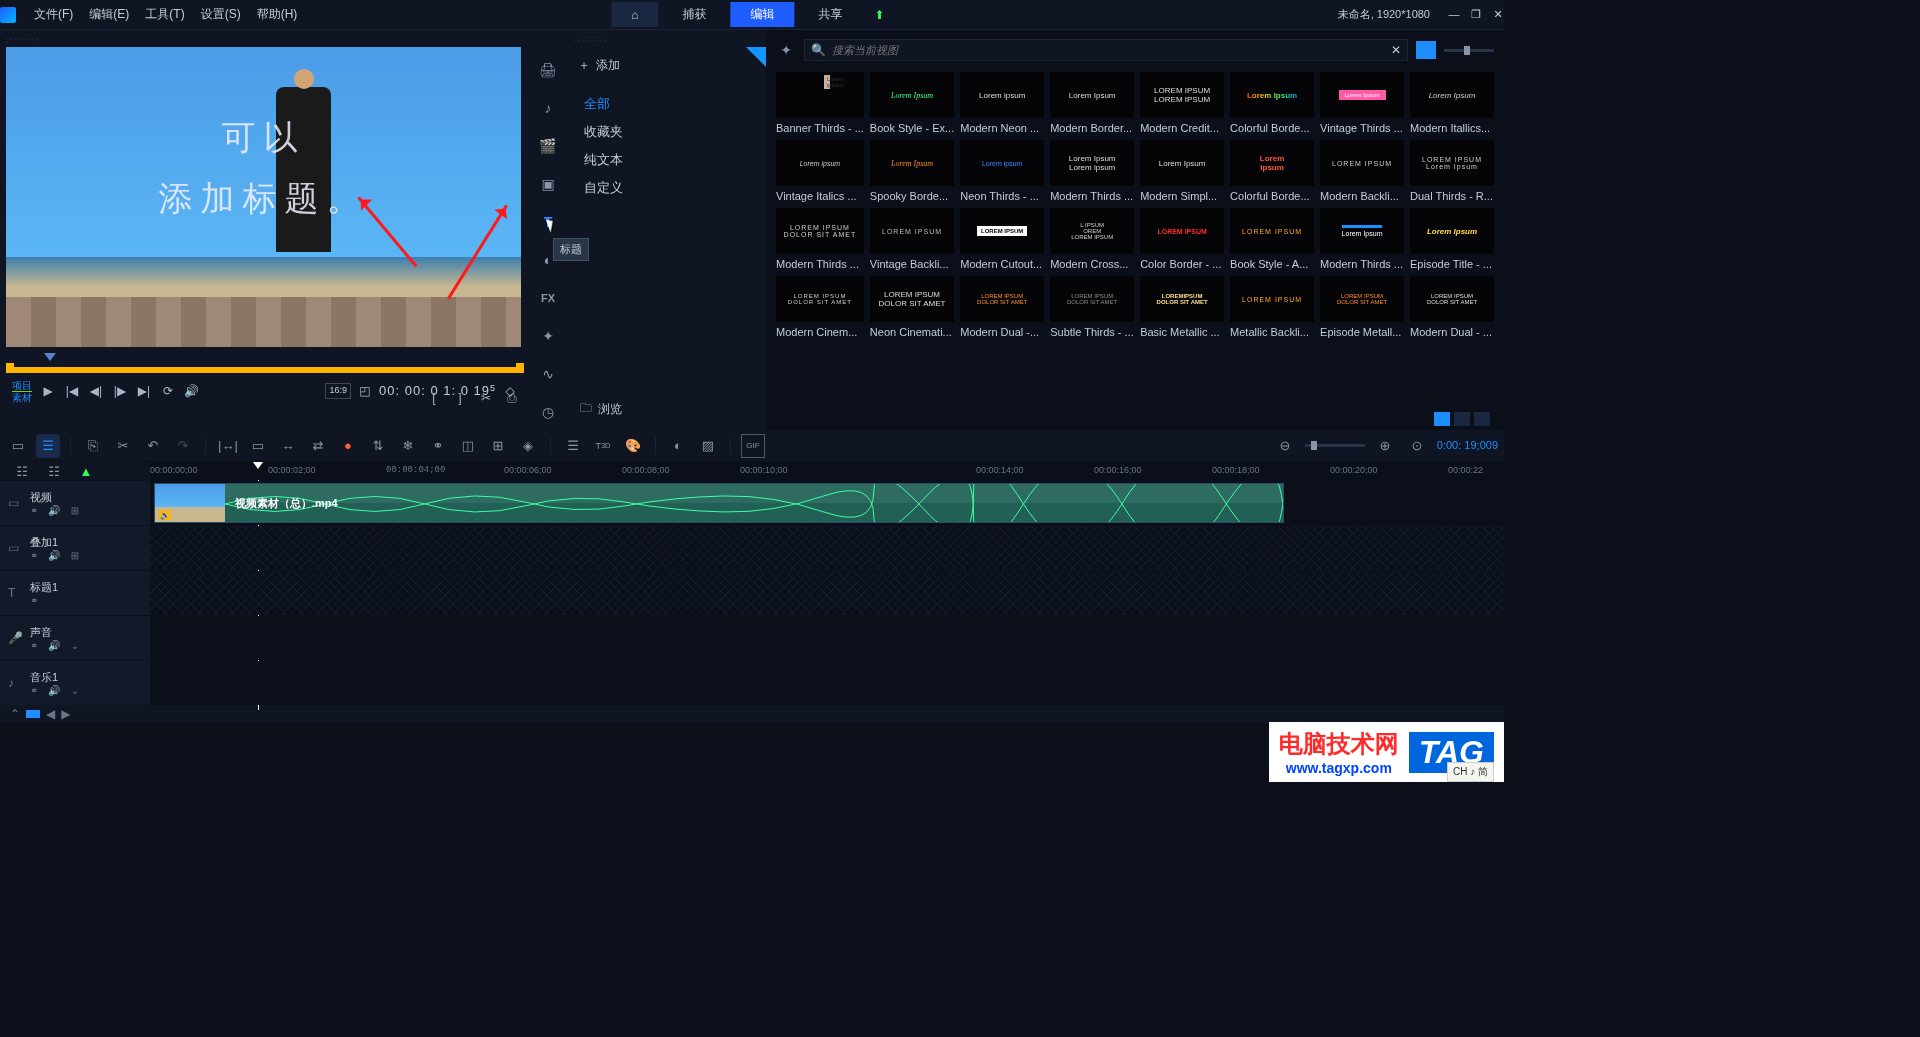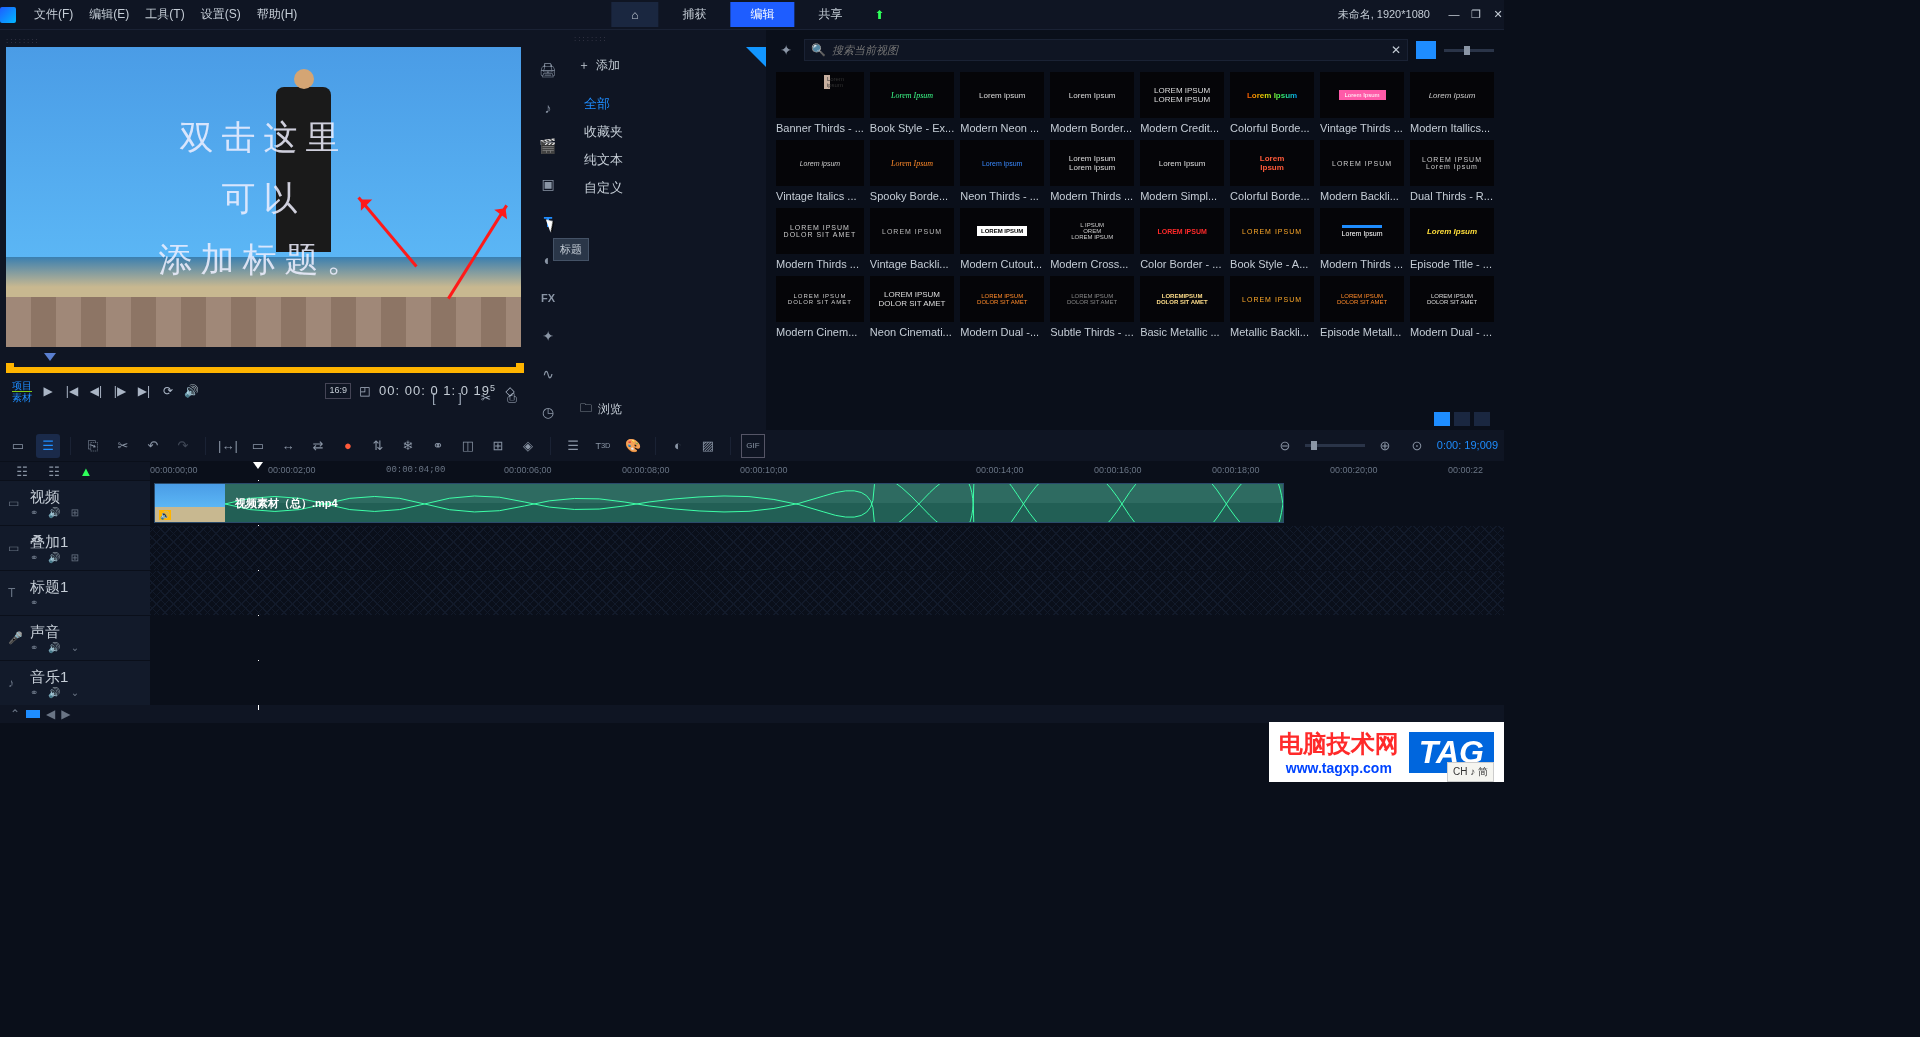--- a/index.html
+++ b/index.html
@@ -86,21 +86,21 @@
 .ruler { flex: 1; position: relative; font-size: 9px; color: #6a7585; background: #0a0f1a; }
 .ruler-mark { position: absolute; top: 3px; }
 .playhead { position: absolute; top: 0; width: 0; height: 0; border: 5px solid transparent; border-top: 7px solid #fff; }
 .playhead-line { position: absolute; top: 0; width: 1px; background: #fff; }
 
 .tracks { }
 .track { height: 45px; display: flex; border-top: 1px solid #0a0f1a; }
 .track-header { width: 150px; background: #121a2a; display: flex; align-items: center; padding: 0 8px; gap: 8px; }
 .track-icon { width: 14px; color: #6a7585; }
 .track-info { flex: 1; }
-.track-name { font-size: 15px; }
+.track-name { font-size: 11px; }
 .track-ctrls { display: flex; gap: 10px; font-size: 10px; color: #6a7585; }
 .track-content { flex: 1; background: #0a0f1a; position: relative; }
 .pattern { background-image: repeating-linear-gradient(45deg, #121a2a 0, #121a2a 1px, transparent 1px, transparent 6px), repeating-linear-gradient(-45deg, #121a2a 0, #121a2a 1px, transparent 1px, transparent 6px); }
 .clip { position: absolute; top: 2px; bottom: 2px; left: 4px; background: linear-gradient(180deg, #1a2a3a, #0f1a28); border: 1px solid #2a4a6a; display: flex; align-items: center; font-weight: bold; }
 .clip-thumb { width: 70px; height: 100%; background: linear-gradient(180deg, #4a9ce6 0%, #5bb6f5 60%, #c8b890 60%); }
 .clip-wave { flex: 1; height: 100%; background: linear-gradient(180deg, #2a3a4a 50%, #1a2a3a 50%); position: relative; overflow: hidden; }
 .wave-svg { position: absolute; inset: 0; }
 .clip-name { position: absolute; left: 80px; top: 50%; transform: translateY(-50%); font-size: 11px; color: #fff; z-index: 2; }
 .clip-mute { position: absolute; left: 4px; bottom: 2px; width: 12px; height: 10px; background: #ffb400; font-size: 8px; display: flex; align-items: center; justify-content: center; color: #000; }
 
@@ -148,21 +148,20 @@
 </div>
 
 <div class="main-row">
 
   <div class="preview-pane">
     <div class="preview-dots">::::::::</div>
     <div class="preview-video">
       <div class="wall"></div>
       <div class="person"></div>
       <div class="title-overlay">
-        <div>双击这里</div>
         <div>可以</div>
         <div>添加标题。</div>
       </div>
       <div class="red-arrow1"></div>
       <div class="red-arrow2"></div>
     </div>
     <div class="preview-scrub">
       <div class="scrub-mark"></div>
       <div class="scrub-bar"></div>
       <div class="scrub-start"></div>

